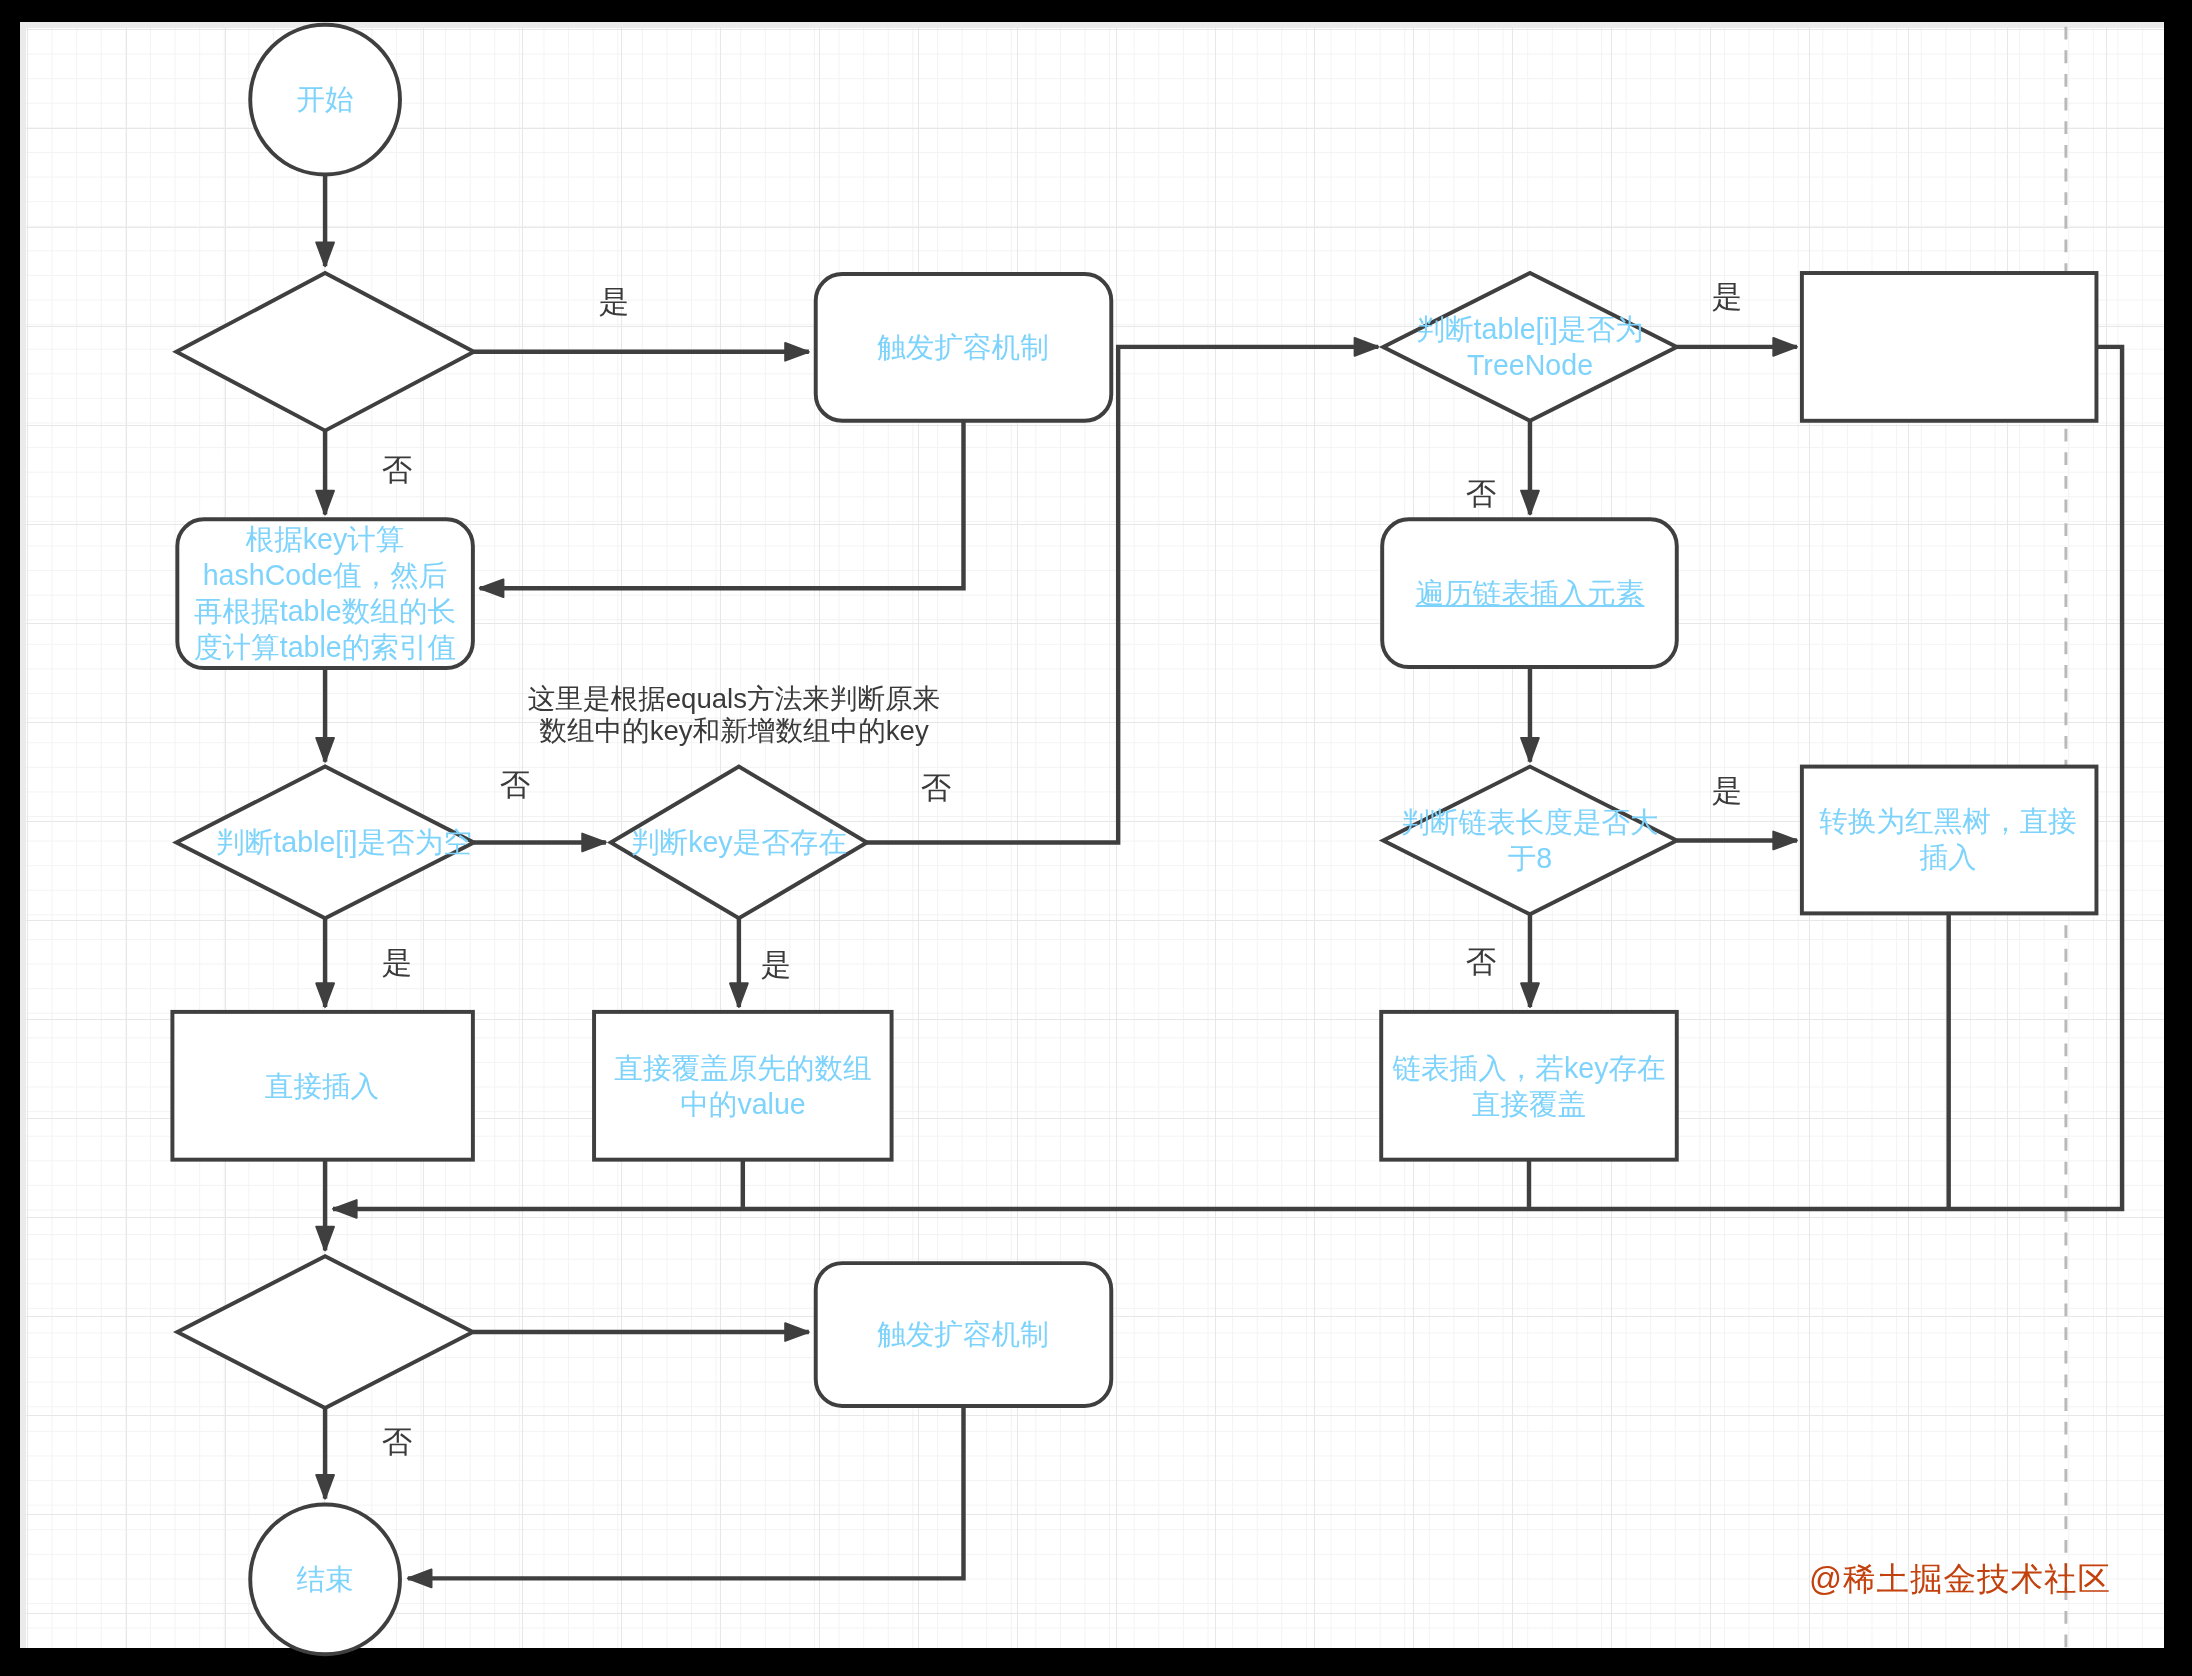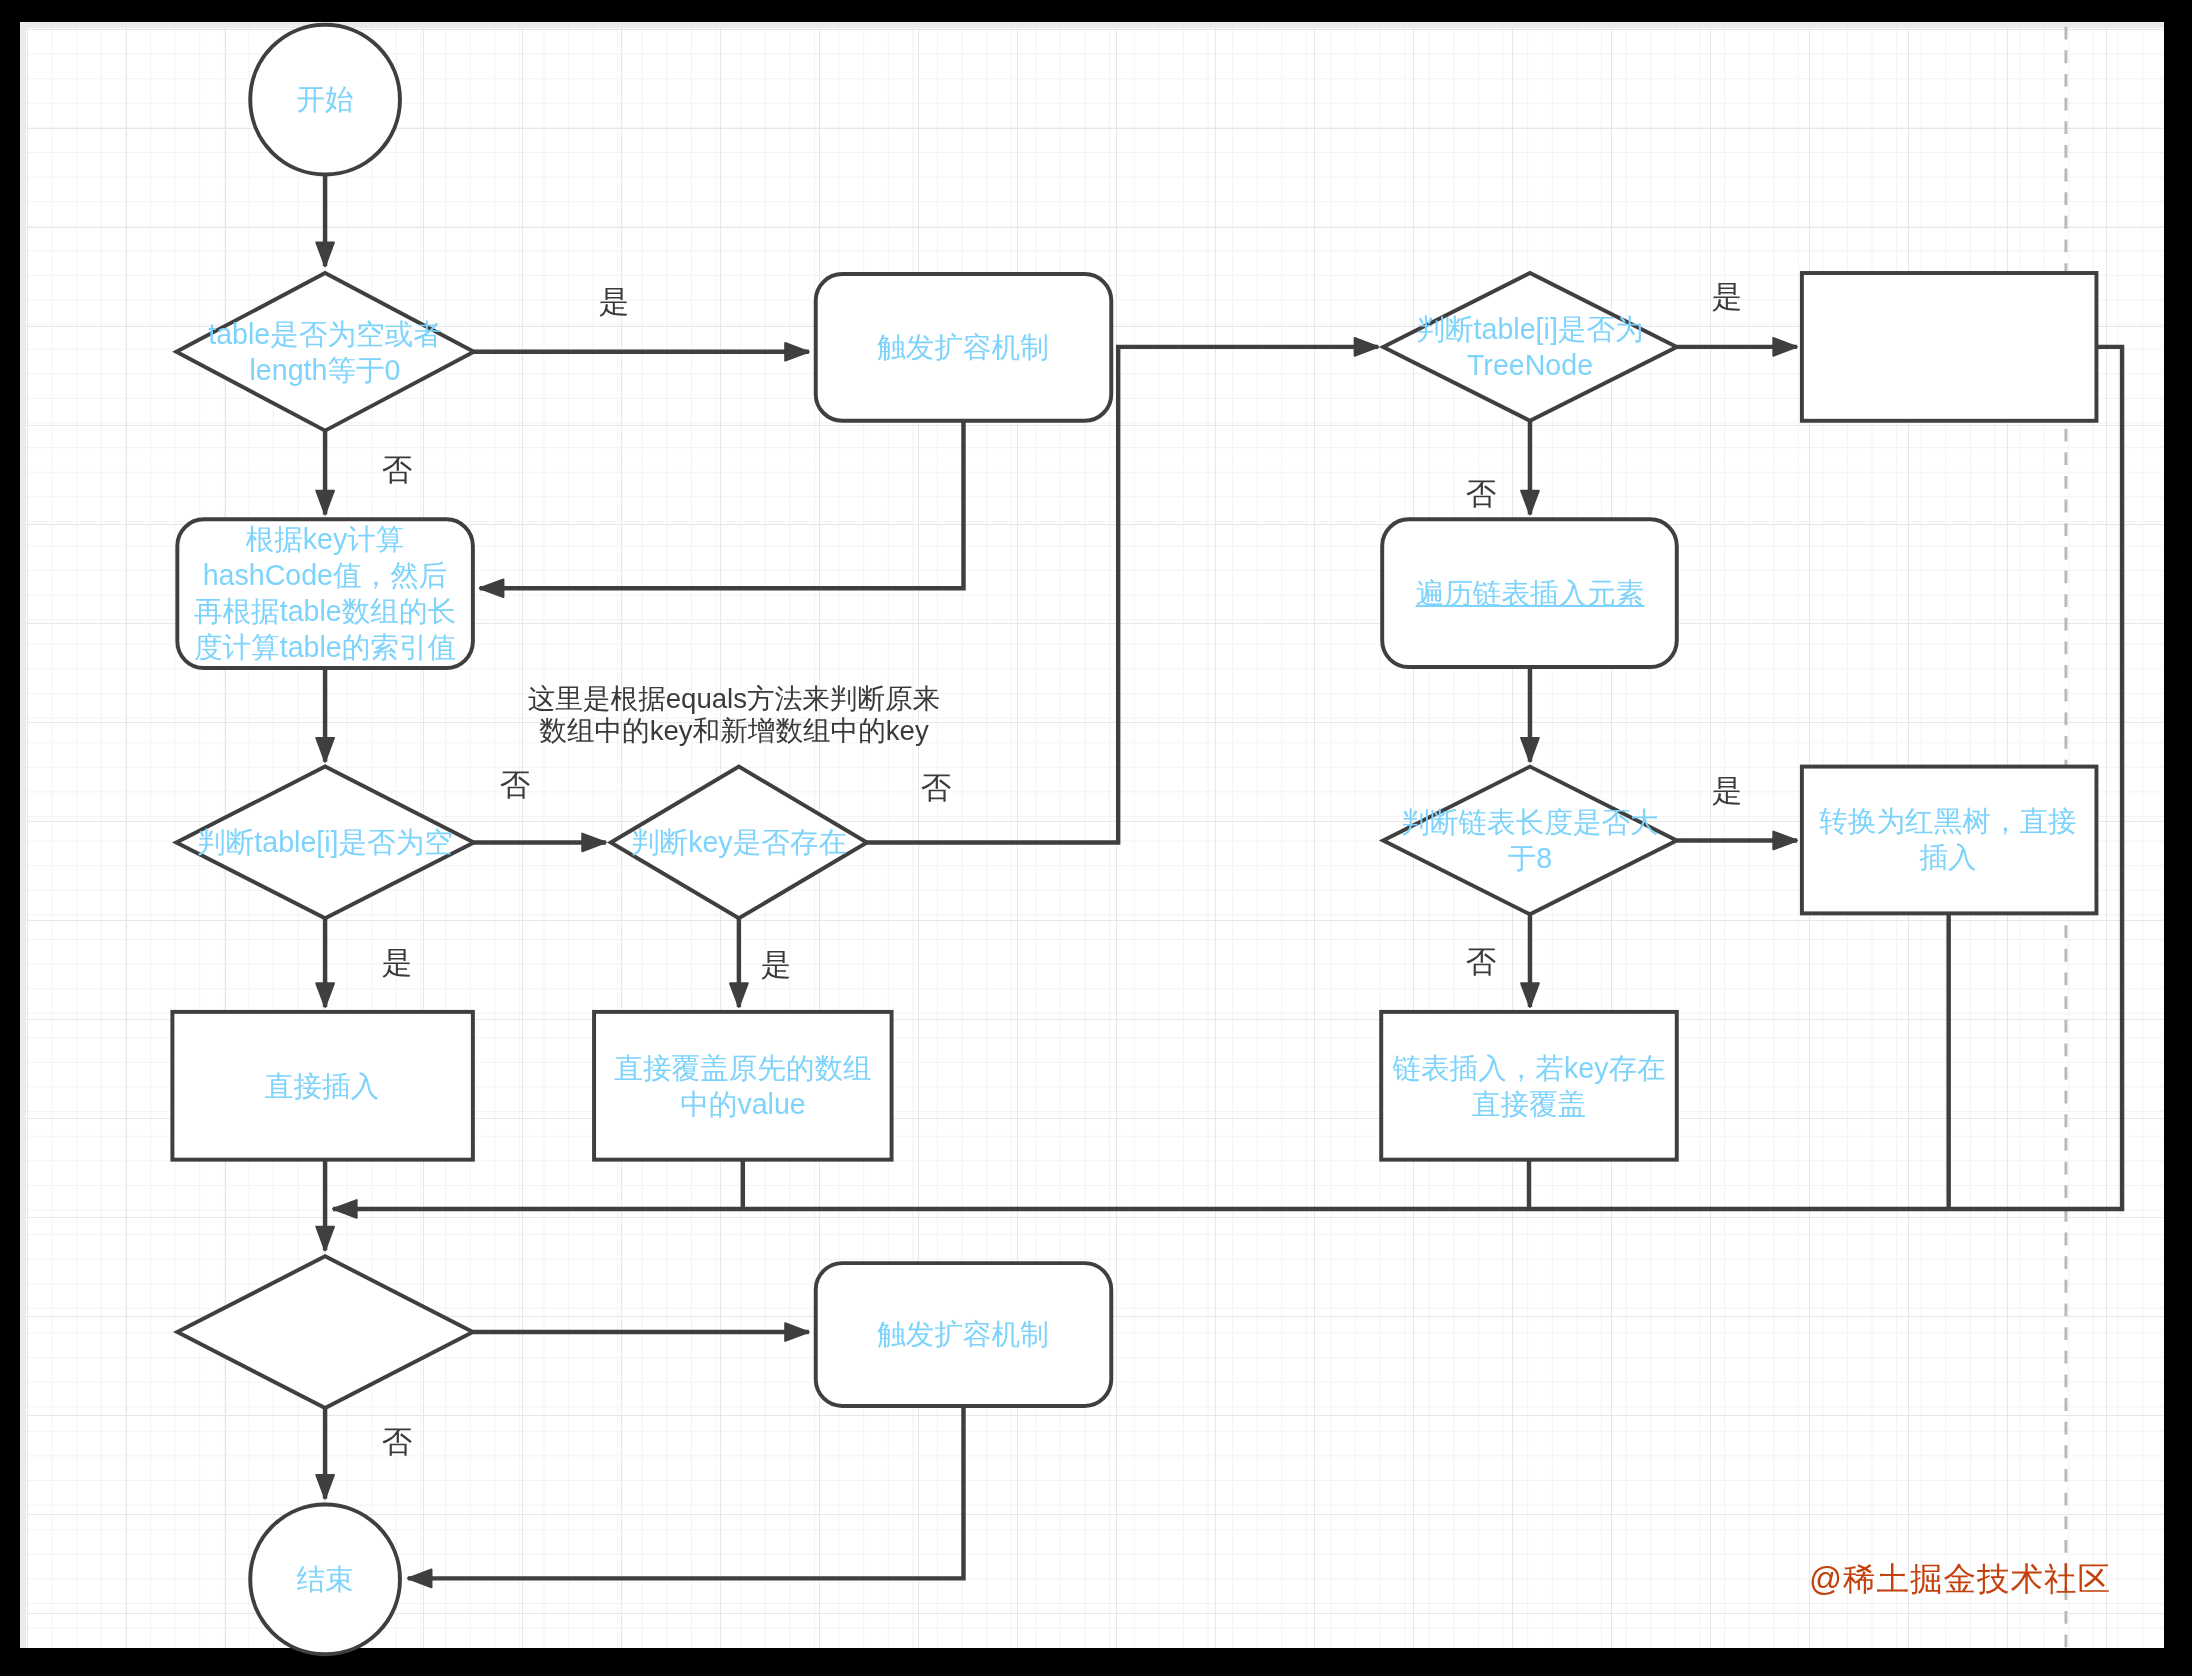--- a/index.html
+++ b/index.html
@@ -94,24 +94,23 @@
       <rect x="175" y="1027" width="305" height="150"></rect>
       <rect x="603" y="1027" width="302" height="150"></rect>
       <rect x="1402" y="1027" width="300" height="150"></rect>
       <polygon points="180,1352 330,1275 480,1352 330,1429"></polygon>
       <rect x="828" y="1282" width="300" height="145" rx="27"></rect>
       <circle cx="330" cy="1603" r="76"></circle>
     </g>
   </svg>
 
   <div class="node-label" style="left:325px;top:99px;width:138px;">开始</div>
-  <div class="node-label" style="left:325px;top:352px;width:266px;">table是否为空或者length等于0</div>
   <div class="node-label" style="left:963px;top:347px;width:276px;">触发扩容机制</div>
   <div class="node-label" style="left:325px;top:593px;width:272px;">根据key计算hashCode值，然后再根据table数组的长度计算table的索引值</div>
-  <div class="node-label nowrap" style="left:325px;top:842px;">判断table[i]是否为空</div>
+  <div class="node-label nowrap" style="left:344px;top:842px;">判断table[i]是否为空</div>
   <div class="node-label" style="left:739px;top:842px;width:246px;">判断key是否存在</div>
   <div class="node-label" style="left:1530px;top:347px;width:266px;">判断table[i]是否为TreeNode</div>
   <div class="node-label" style="left:1530px;top:593px;width:276px;text-decoration:underline;">遍历链表插入元素</div>
   <div class="node-label" style="left:1530px;top:840px;width:268px;">判断链表长度是否大于8</div>
   <div class="node-label" style="left:1948px;top:839px;width:276px;">转换为红黑树，直接插入</div>
   <div class="node-label" style="left:322px;top:1086px;width:276px;">直接插入</div>
   <div class="node-label" style="left:743px;top:1086px;width:274px;">直接覆盖原先的数组中的value</div>
   <div class="node-label" style="left:1529px;top:1086px;width:281px;">链表插入，若key存在直接覆盖</div>
   <div class="node-label" style="left:963px;top:1334px;width:276px;">触发扩容机制</div>
   <div class="node-label" style="left:325px;top:1579px;width:138px;">结束</div>

